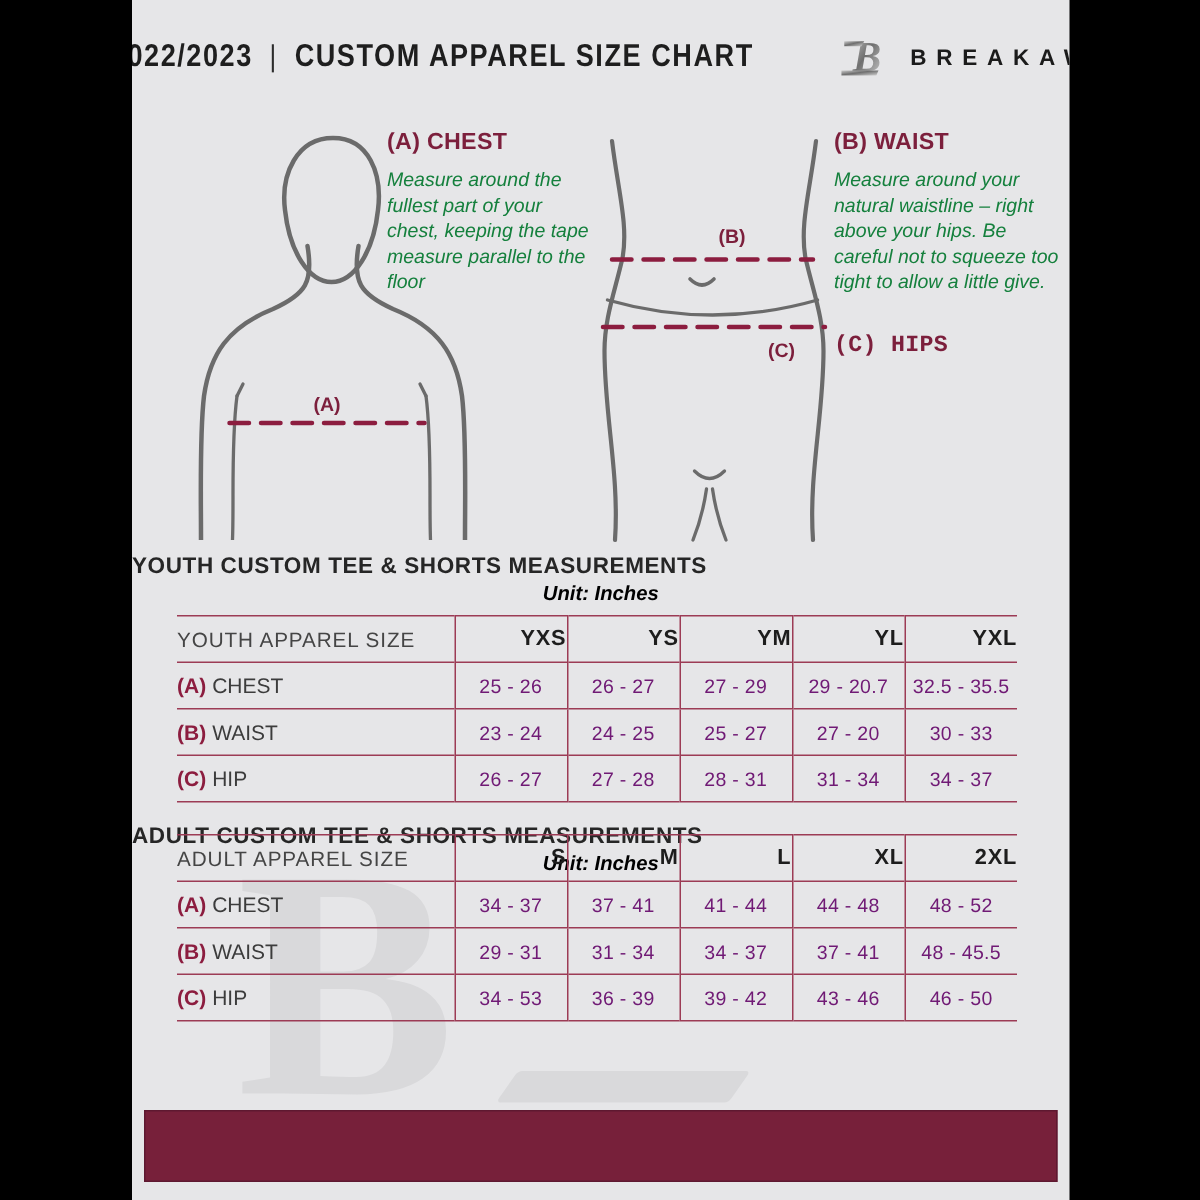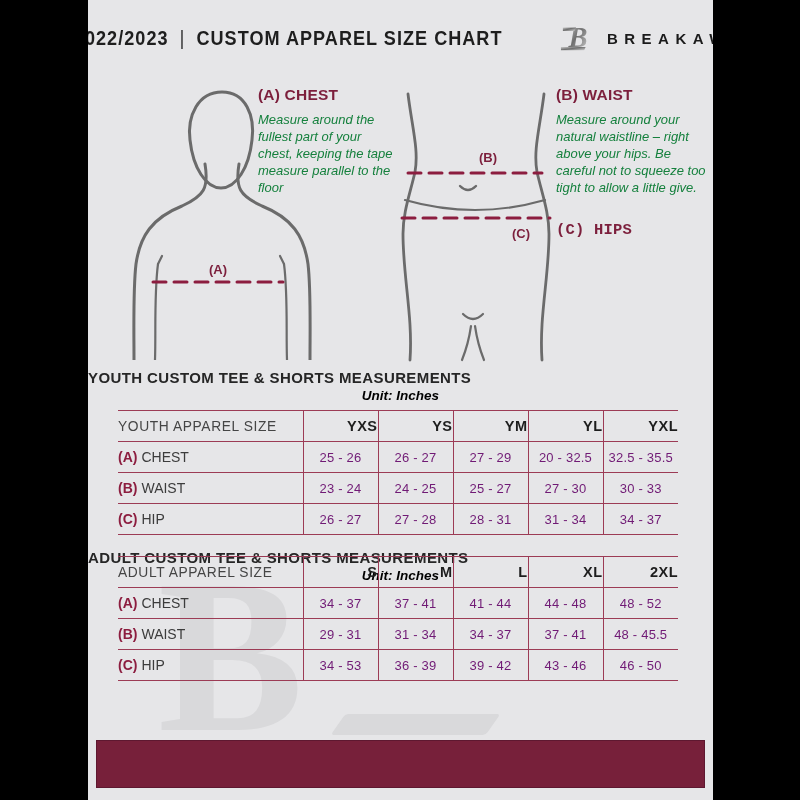--- a/index.html
+++ b/index.html
@@ -165,31 +165,31 @@
       <th class="size-col">YL</th>
       <th class="size-col">YXL</th>
     </tr>
     <tr>
       <td class="row-label">
         <span class="prefix">(A)</span><span>CHEST</span>
       </td>
       <td class="val">25 - 26</td>
       <td class="val">26 - 27</td>
       <td class="val">27 - 29</td>
-      <td class="val">20 - 32.5</td>
+      <td class="val">29 - 20.7</td>
       <td class="val">32.5 - 35.5</td>
     </tr>
     <tr>
       <td class="row-label">
         <span class="prefix">(B)</span><span>WAIST</span>
       </td>
       <td class="val">23 - 24</td>
       <td class="val">24 - 25</td>
       <td class="val">25 - 27</td>
-      <td class="val">27 - 30</td>
+      <td class="val">27 - 20</td>
       <td class="val">30 - 33</td>
     </tr>
     <tr>
       <td class="row-label">
         <span class="prefix">(C)</span><span>HIP</span>
       </td>
       <td class="val">26 - 27</td>
       <td class="val">27 - 28</td>
       <td class="val">28 - 31</td>
       <td class="val">31 - 34</td>

